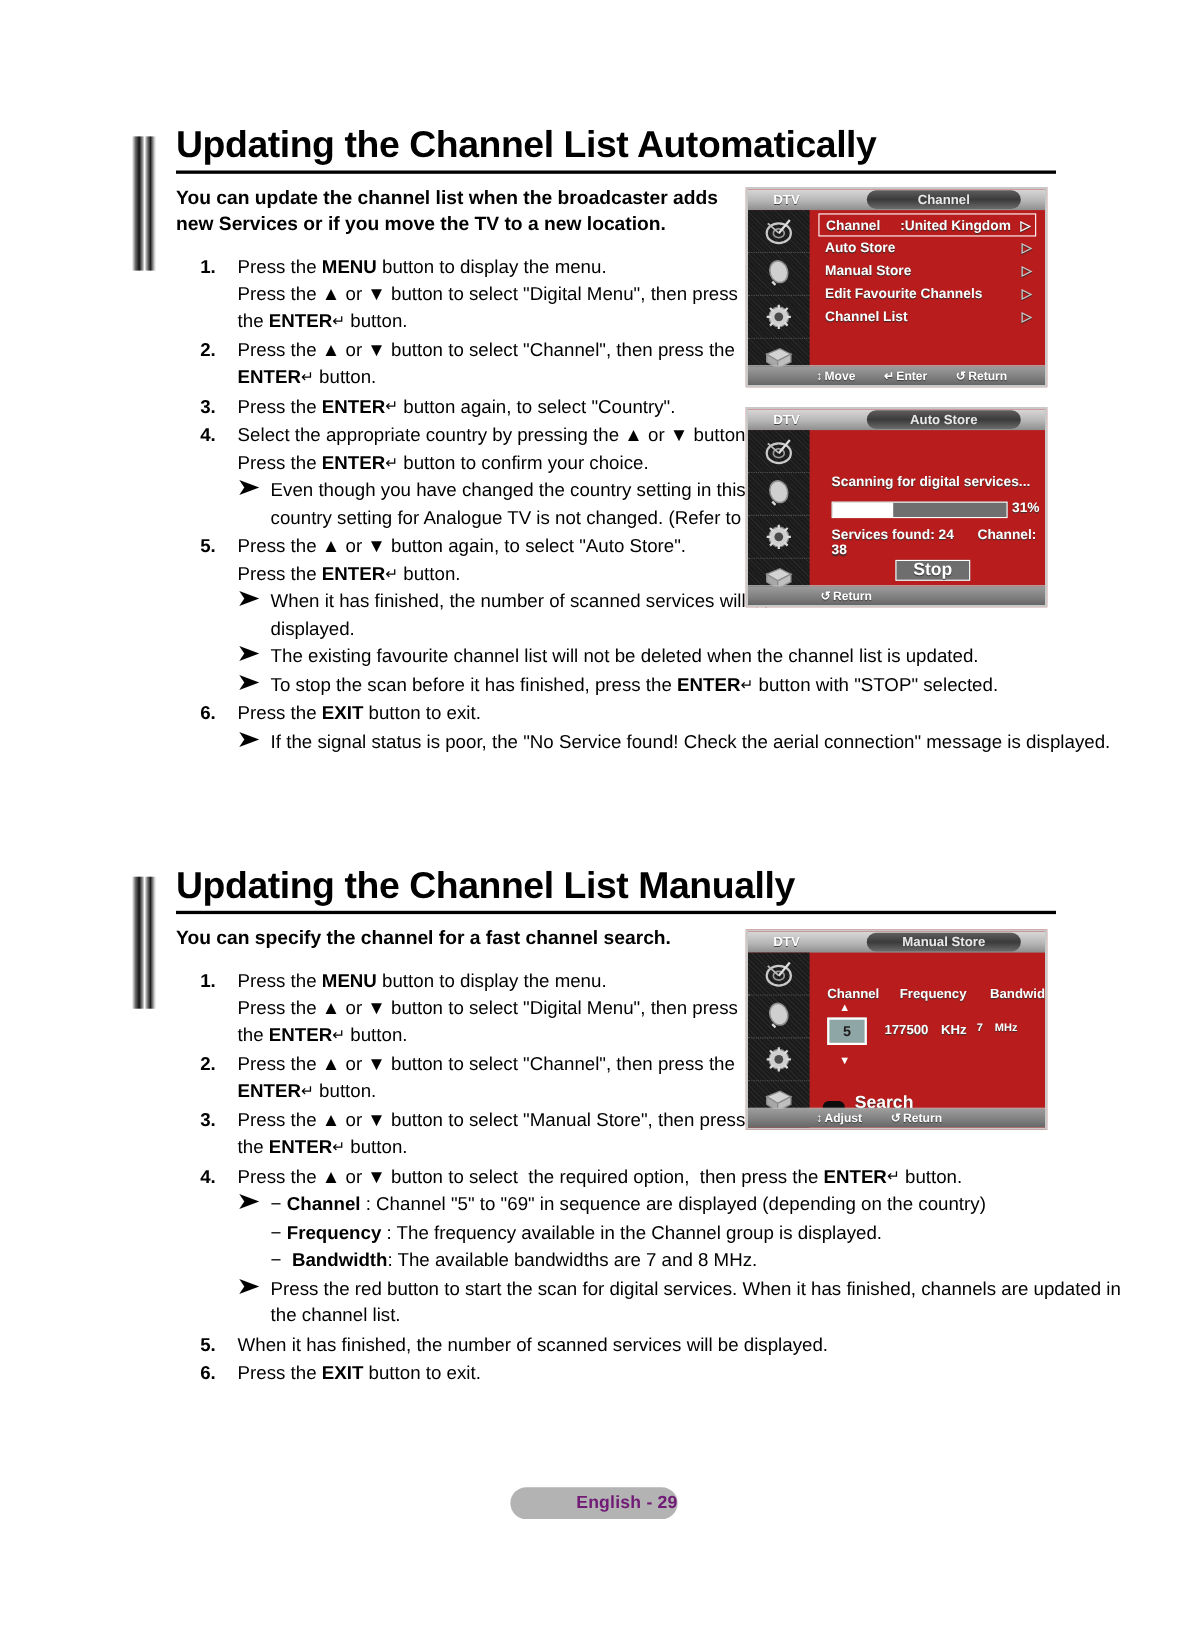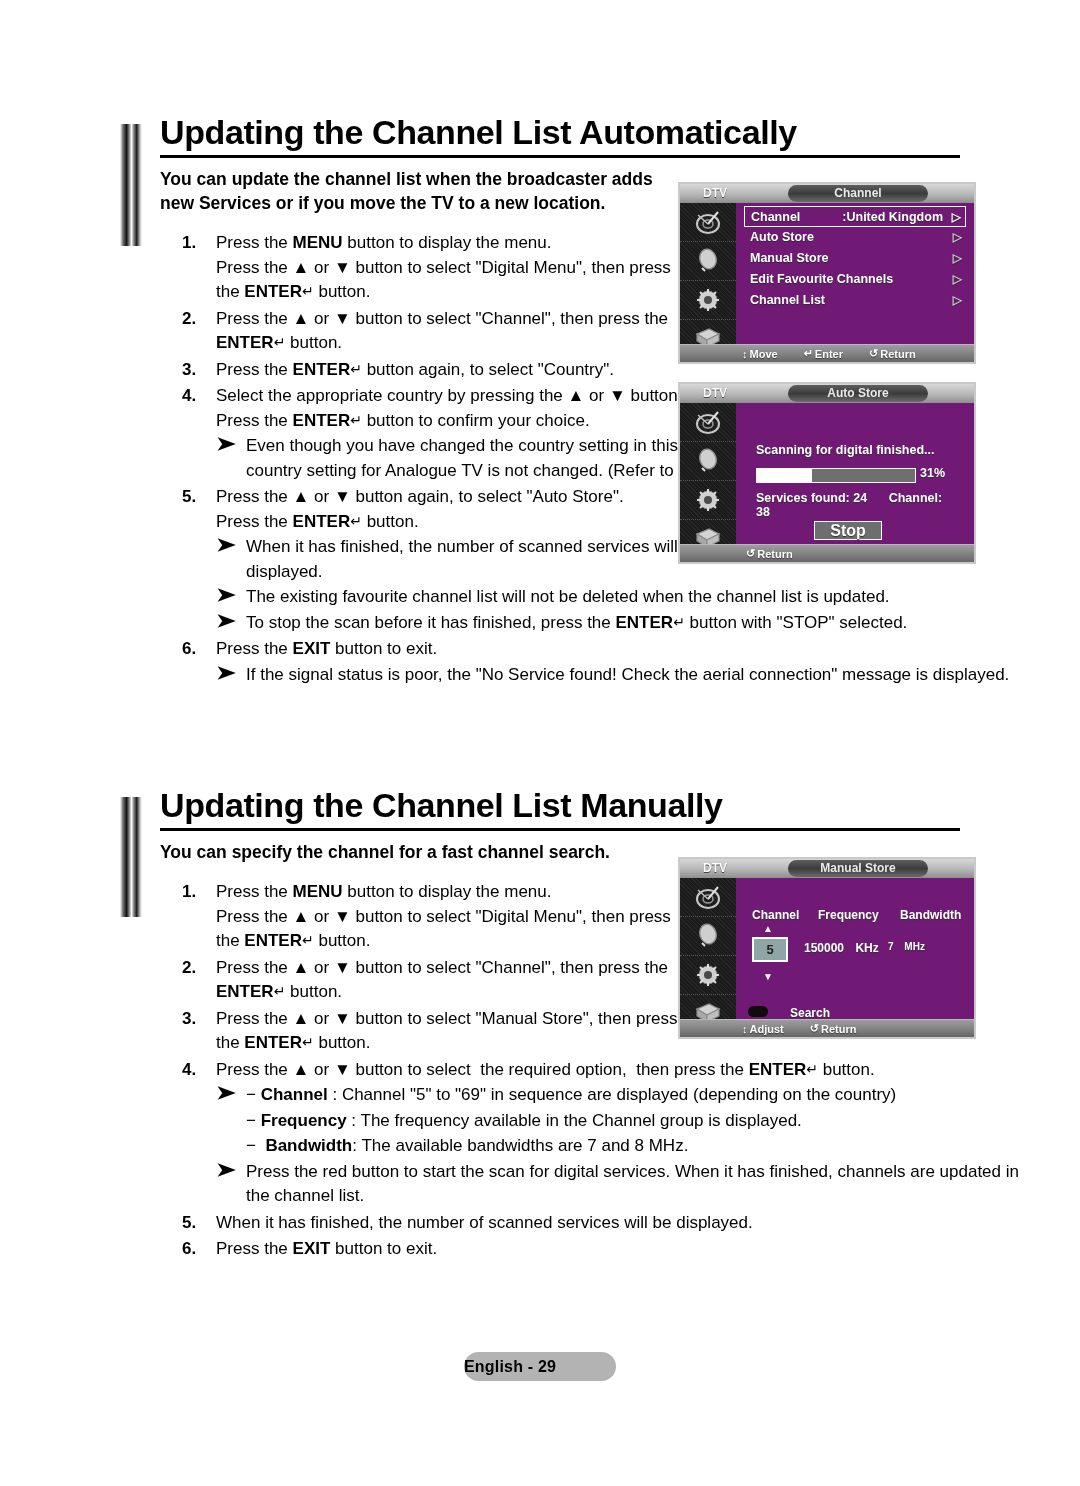--- a/index.html
+++ b/index.html
@@ -119,29 +119,28 @@
     display: inline-block;
     font-size: 14px;
     font-weight: normal;
     transform: translateY(-1px);
     letter-spacing: 0;
   }
 
   
   .osd {
     position: absolute;
-    width: 298px;
+    width: 274px;
     height: 182px;
-    background: #701a75;
+    background: #b91c1c;
     border: 2px solid #c9c9c9;
     box-sizing: border-box;
     color: #ffffff;
     font-size: 11px;
     overflow: hidden;
-    margin-top: 12px;
   }
   #osd-channel { left: 678px; top: 170px; }
   #osd-autostore { left: 678px; top: 370px; }
   #osd-manualstore { left: 678px; top: 845px; }
 
   .osd-titlebar {
     position: absolute;
     left: 0; top: 0;
     width: 100%; height: 19px;
     background: linear-gradient(to bottom, #d8d8d8 0%, #b6b6b6 55%, #8e8e8e 100%);
@@ -341,46 +340,46 @@
     font-size: 10px;
     font-weight: bold;
     text-shadow: 0 1px 1px #303030;
   }
   .ms-bw .unit { margin-left: 8px; }
 
   .ms-search {
     position: absolute;
     left: 12px; top: 128px;
     display: flex;
-    align-items: flex-start;
-    gap: 22px;
-    font-size: 12px;
+    align-items: flex-end;
+    gap: 9px;
+    font-size: 16px;
     font-weight: bold;
     text-shadow: 0 1px 1px #303030;
   }
   .red-dot {
     width: 20px; height: 11px;
     border-radius: 6px;
     background: #0d0d0d;
   }
 
   
   .footer-badge {
     position: absolute;
     left: 50%;
     transform: translateX(-50%);
     top: 1352px;
     width: 152px;
     height: 29px;
     border-radius: 15px;
     background: #b3b3b3;
-    color: #000000;
+    color: #701a75;
     font-size: 16px;
     font-weight: bold;
-    text-align: left;
+    text-align: right;
     line-height: 29px;
     letter-spacing: 0.2px;
   }
 </style>
 </head>
 <body>
 
 <div class="page">
 
   <div class="section" id="section-auto">
@@ -625,21 +624,21 @@
       </div>
       <div class="osd-icon">
         <svg width="28" height="24" viewBox="0 0 28 24">
             <path d="M3 7 L15 2 L25 7 L13 13 Z" fill="#d3d3d3" stroke="#8c8c8c" stroke-width="1.2"></path>
             <path d="M3 7 L3 14 L13 20 L13 13 Z" fill="#a8a8a8" stroke="#8c8c8c" stroke-width="1.2"></path>
             <path d="M13 13 L25 7 L25 14 L13 20 Z" fill="#bfbfbf" stroke="#8c8c8c" stroke-width="1.2"></path>
           </svg>
       </div>
     </div>
     <div class="osd-body">
-      <div class="as-text">Scanning for digital finished...</div>
+      <div class="as-text">Scanning for digital services...</div>
       <div class="as-barwrap">
         <div class="as-barfill" id="as-fill" style="width: 35%;"></div>
       </div>
       <div class="as-pct">31%</div>
       <div class="as-stats">
         <span>Services found: 24</span>
         <span>Channel: 38</span>
       </div>
       <div class="as-stop">Stop</div>
     </div>
@@ -695,21 +694,21 @@
     <div class="osd-body">
       <div class="ms-headrow">
         <span class="h-ch">Channel</span>
         <span class="h-fr">Frequency</span>
         <span class="h-bw">Bandwidth</span>
       </div>
       <div class="ms-up">▲</div>
       <div class="ms-chbox">5</div>
       <div class="ms-down">▼</div>
       <div class="ms-freq">
-        <span>150000</span>
+        <span>177500</span>
         <span class="unit">KHz</span>
       </div>
       <div class="ms-bw">
         <span>7</span>
         <span class="unit">MHz</span>
       </div>
       <div class="ms-search">
         <span class="red-dot"></span>
         <span>Search</span>
       </div>

